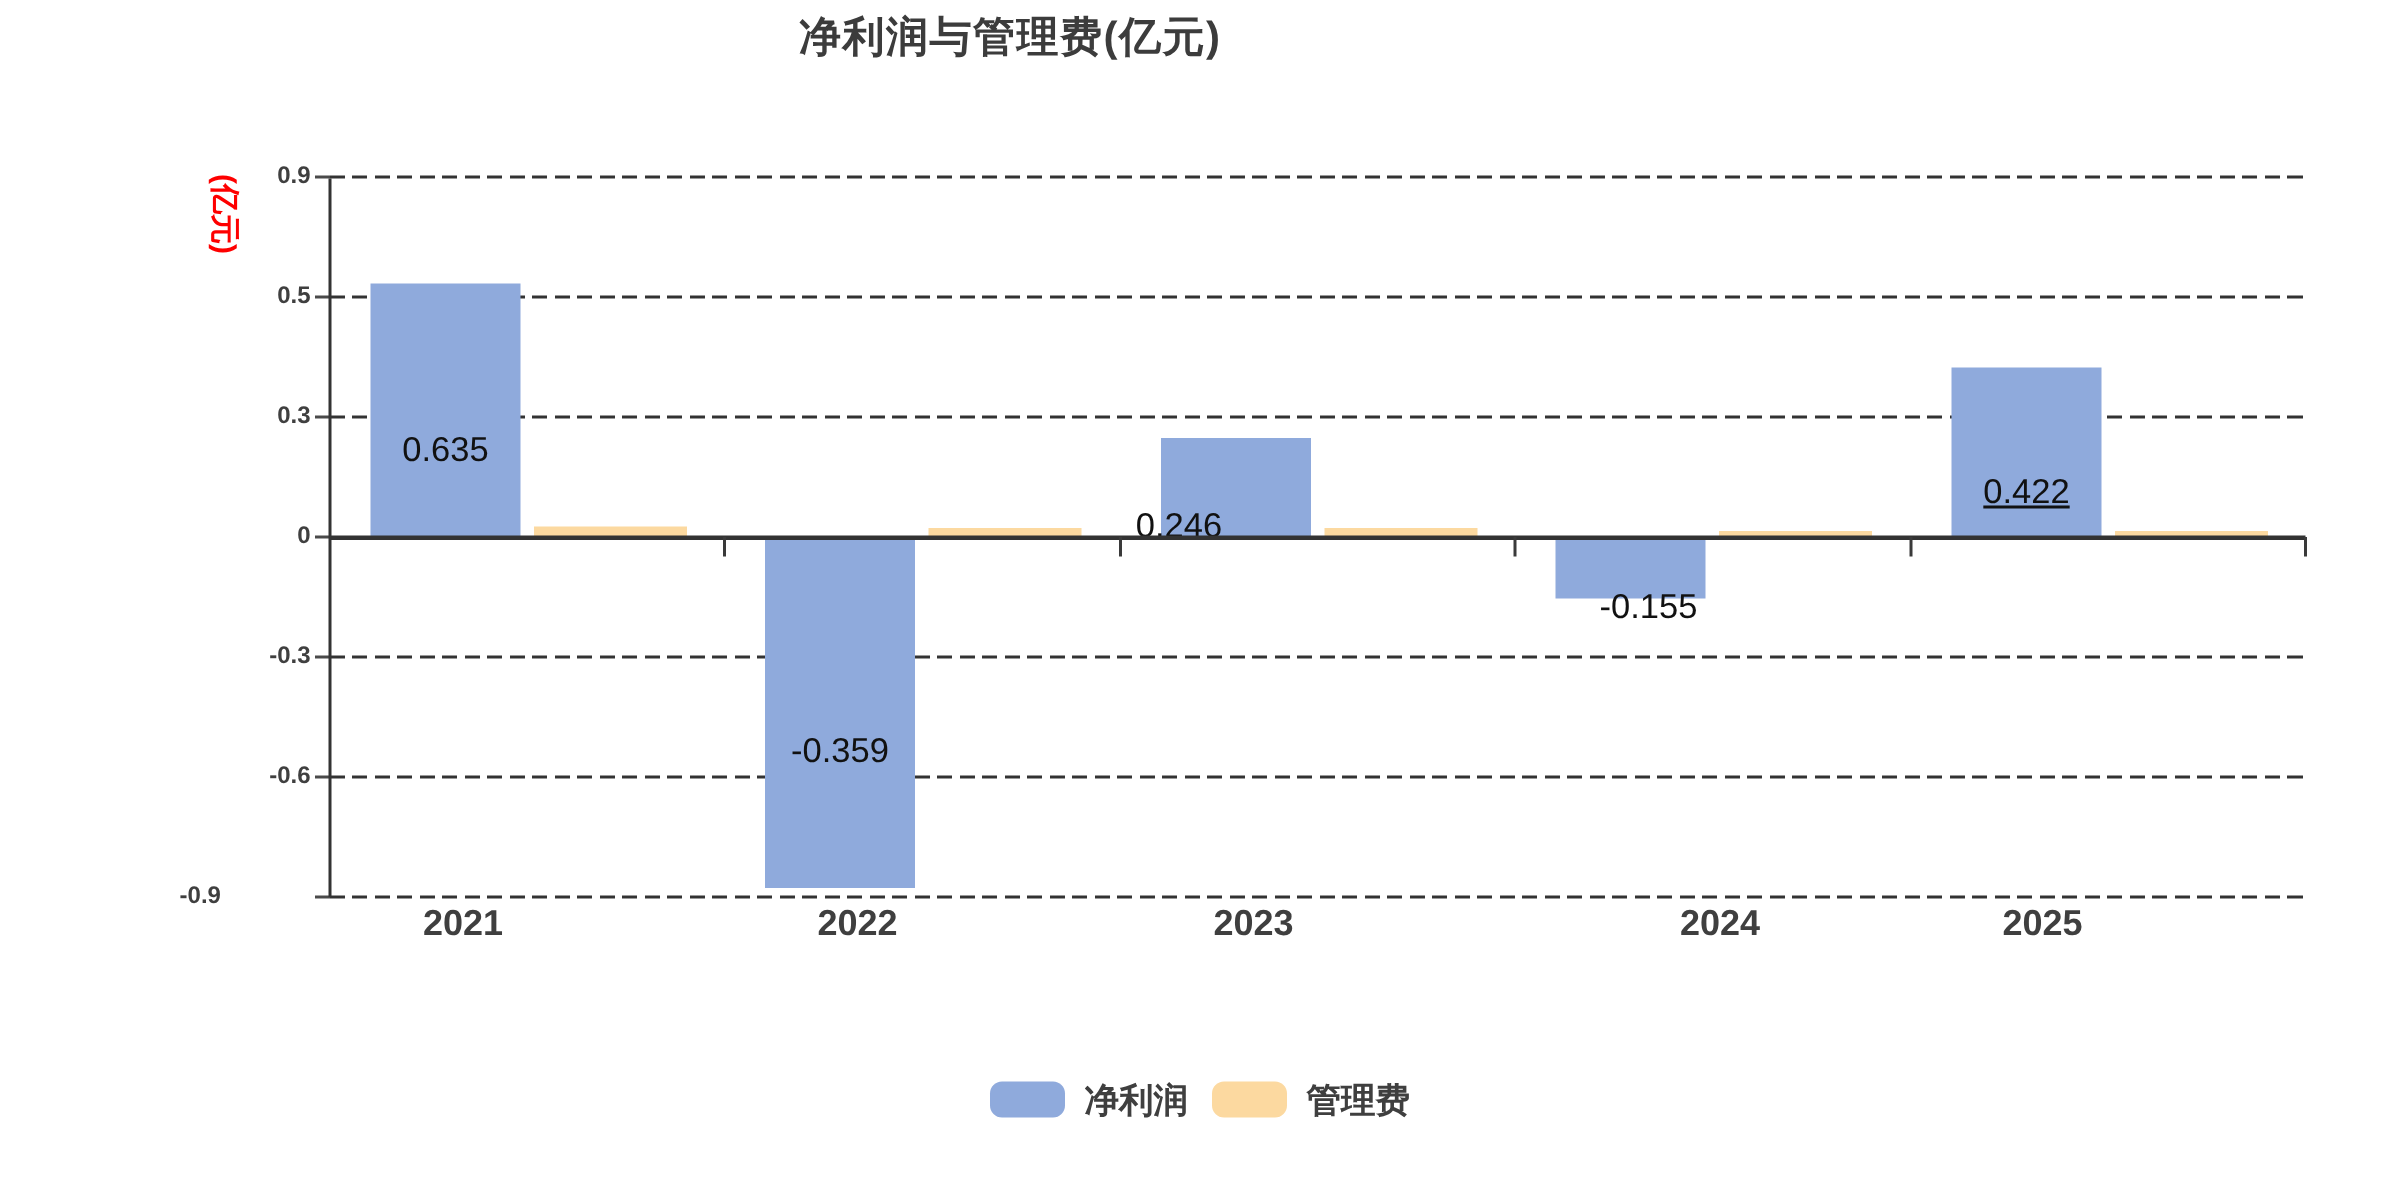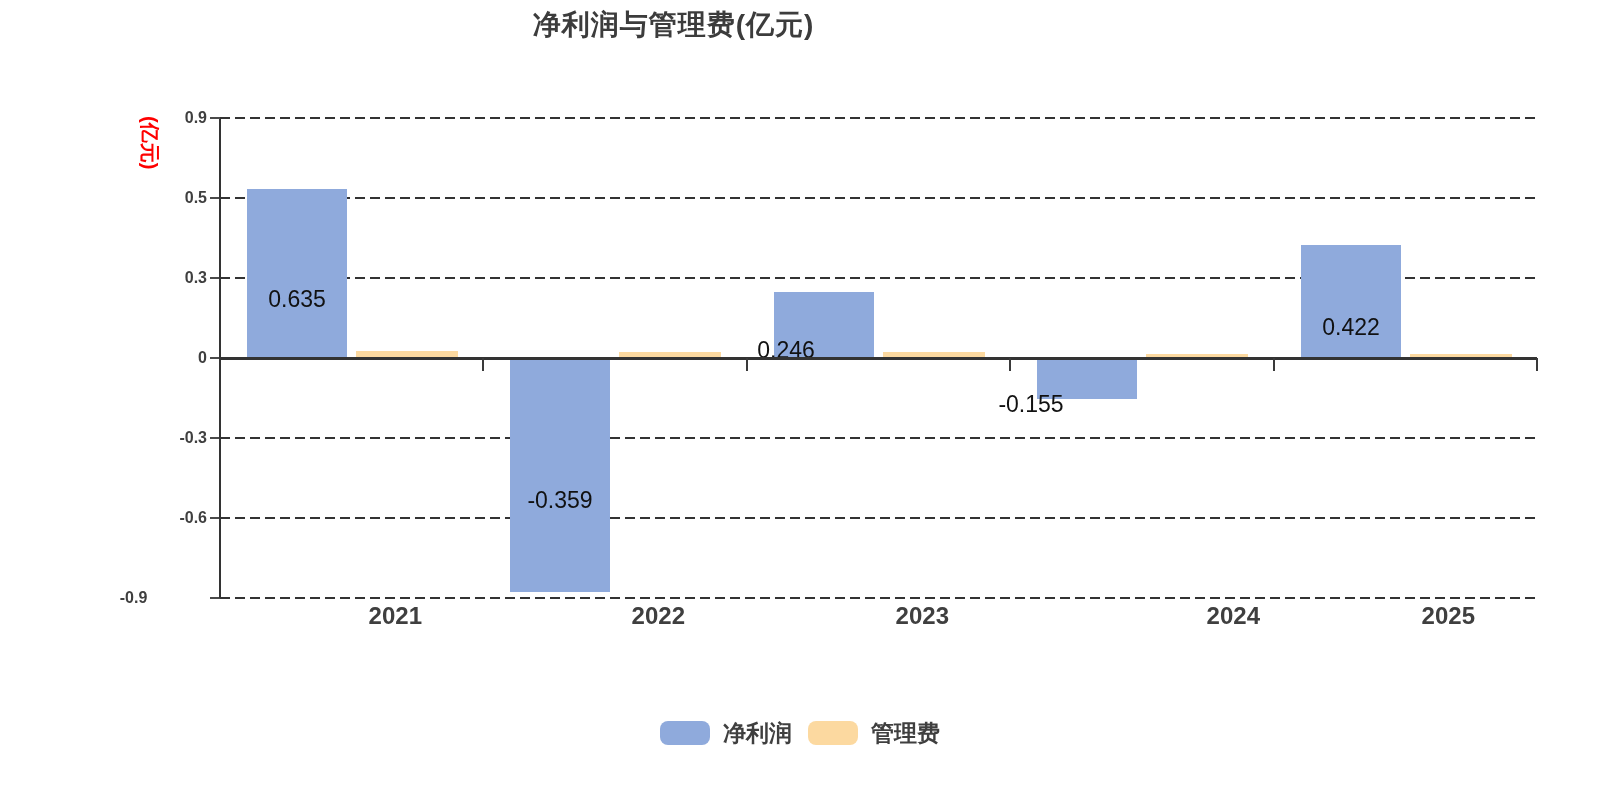--- a/index.html
+++ b/index.html
@@ -27,21 +27,21 @@
   }
   .ytick-mark{width:10px;height:2px;background:#4a4a4a;left:210px;}
   .xtick-mark{width:2px;height:13px;background:#3a3a3a;top:358px;}
   .bar{bottom:auto;}
   .bar-label{
     font-size:23px;color:#111111;text-align:center;white-space:nowrap;
     line-height:26px;
     margin-top:25px;
   }
   .xcat-label{
-    top:602px;width:140px;text-align:right;
+    top:602px;width:140px;text-align:left;
     font-size:24px;font-weight:600;color:#3f3f3f;
   }
   #legend{
     top:718px;left:0;width:1600px;height:30px;
     display:flex;align-items:center;justify-content:center;gap:16px;
   }
   .legend-item{display:flex;align-items:center;gap:13px;}
   .legend-swatch{width:50px;height:24px;border-radius:8px;display:inline-block;}
   .legend-label{font-size:23px;font-weight:bold;color:#3f3f3f;}
   #source-note{
@@ -79,23 +79,23 @@
       <div class="abs gridline dashed" style="left: 220px; top: 597px; width: 1317px;"></div>
       <div class="abs ytick-mark" style="top: 597px;"></div>
       <div class="abs ytick-label" style="top: 585px; text-align: center;">-0.9</div>
       <div class="abs bar" style="left: 247px; top: 189px; width: 100px; height: 169px; background: rgb(143, 170, 220);"></div>
       <div class="abs bar-label" style="left: 227px; top: 260.5px; width: 140px;">0.635</div>
       <div class="abs bar" style="left: 510px; top: 358px; width: 100px; height: 234px; background: rgb(143, 170, 220);"></div>
       <div class="abs bar-label" style="left: 490px; top: 462px; width: 140px;">-0.359</div>
       <div class="abs bar" style="left: 774px; top: 292px; width: 100px; height: 66px; background: rgb(143, 170, 220);"></div>
       <div class="abs bar-label" style="left: 716px; top: 312px; width: 140px;">0.246</div>
       <div class="abs bar" style="left: 1037px; top: 358px; width: 100px; height: 41px; background: rgb(143, 170, 220);"></div>
-      <div class="abs bar-label" style="left: 961px; top: 365.5px; width: 140px; text-align: center;">-0.155</div>
+      <div class="abs bar-label" style="left: 1029px; top: 365.5px; width: 140px; text-align: center;">-0.155</div>
       <div class="abs bar" style="left: 1301px; top: 245px; width: 100px; height: 113px; background: rgb(143, 170, 220);"></div>
-      <div class="abs bar-label" style="left: 1281px; top: 288.5px; width: 140px;">0.422</div>
+      <div class="abs bar-label" style="left: 1281px; top: 288.5px; width: 140px; text-decoration: underline;">0.422</div>
       <div class="abs bar" style="left: 356px; top: 351px; width: 102px; height: 7px; background: rgb(252, 217, 160);"></div>
       <div class="abs bar" style="left: 619px; top: 352px; width: 102px; height: 6px; background: rgb(252, 217, 160);"></div>
       <div class="abs bar" style="left: 883px; top: 352px; width: 102px; height: 6px; background: rgb(252, 217, 160);"></div>
       <div class="abs bar" style="left: 1146px; top: 354px; width: 102px; height: 4px; background: rgb(252, 217, 160);"></div>
       <div class="abs bar" style="left: 1410px; top: 354px; width: 102px; height: 4px; background: rgb(252, 217, 160);"></div>
       <div class="abs axisline" style="left: 220px; top: 357px; width: 1317px; height: 3px;"></div>
       <div class="abs axisline" style="left: 219px; top: 119px; width: 2px; height: 479px;"></div>
       <div class="abs xtick-mark" style="left: 482px;"></div>
       <div class="abs xcat-label" style="left: 282px;">2021</div>
       <div class="abs xtick-mark" style="left: 746px;"></div>

